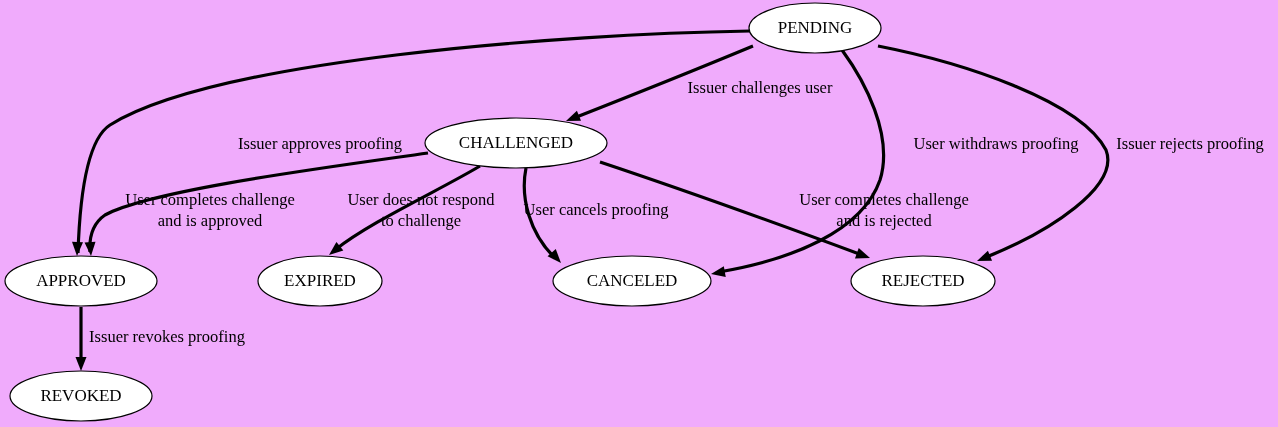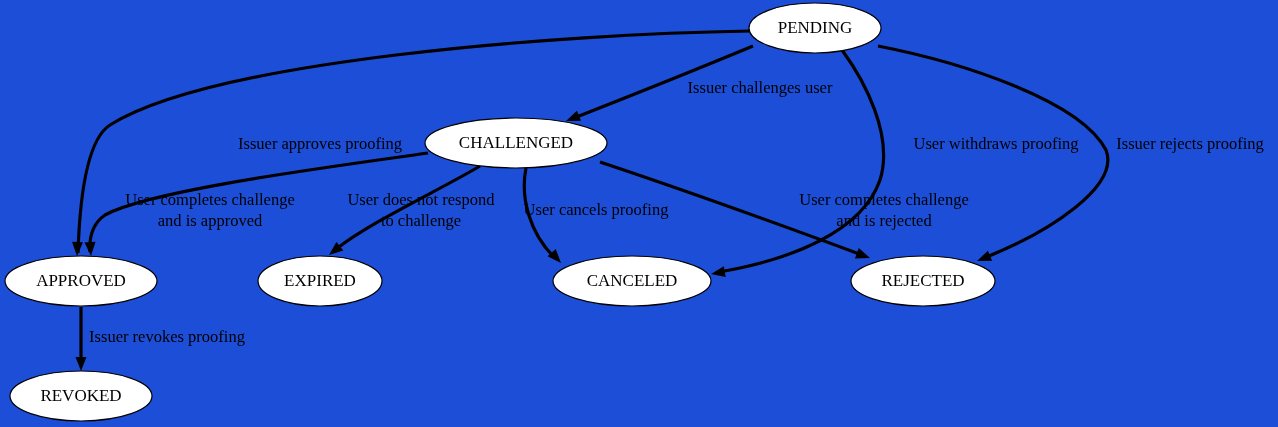--- a/index.html
+++ b/index.html
@@ -4,21 +4,21 @@
 <style>
   html, body {
     margin: 0;
     padding: 0;
     background: #ffffff;
   }
   #canvas {
     position: relative;
     width: 1278px;
     height: 427px;
-    background: #1d4ed8;
+    background: #f0abfc;
     overflow: hidden;
   }
   svg#graph {
     display: block;
     width: 1278px;
     height: 427px;
   }
   .node-ellipse {
     fill: #ffffff;
     stroke: #000000;

